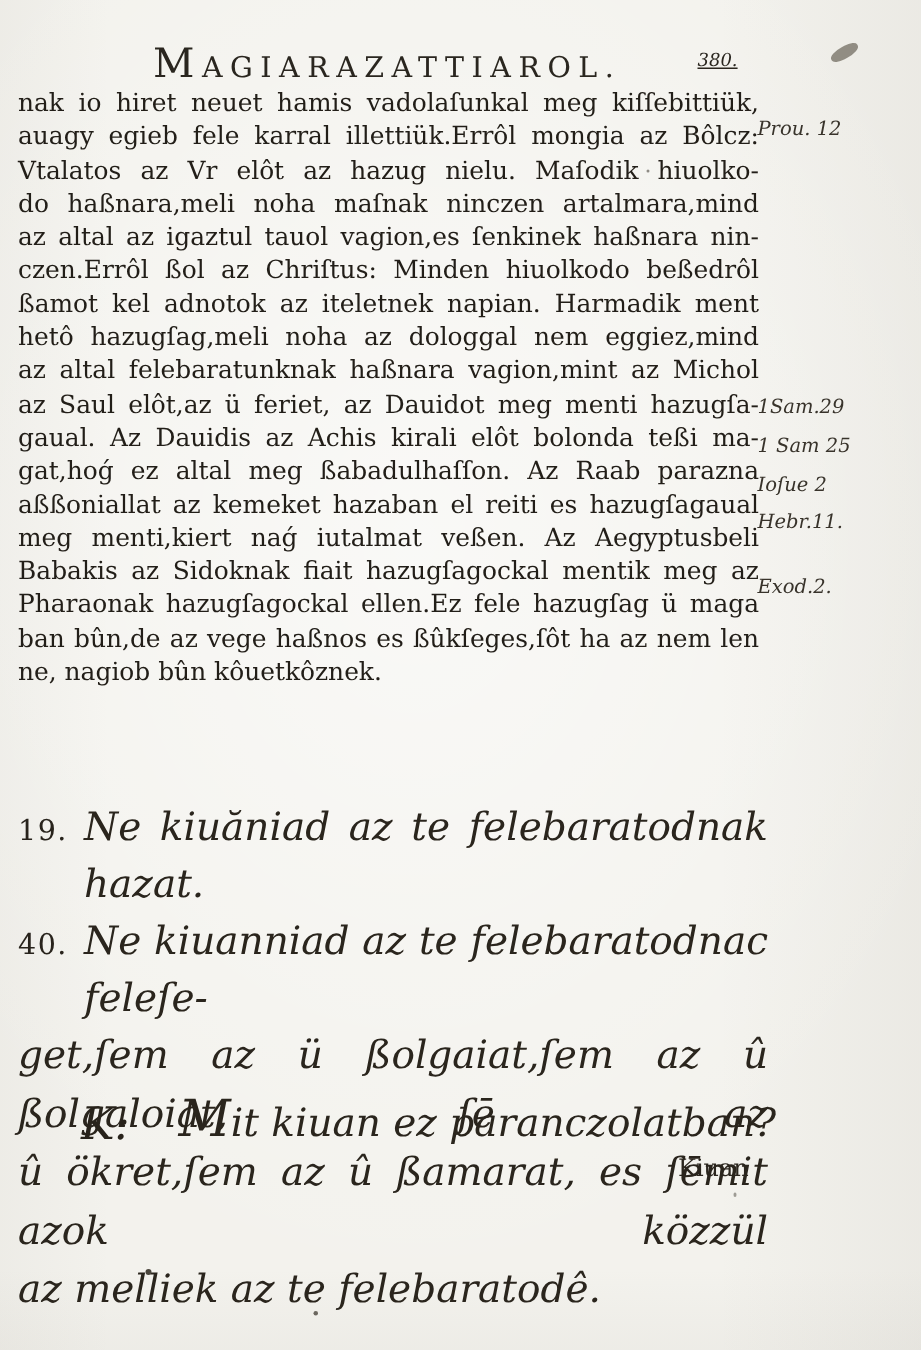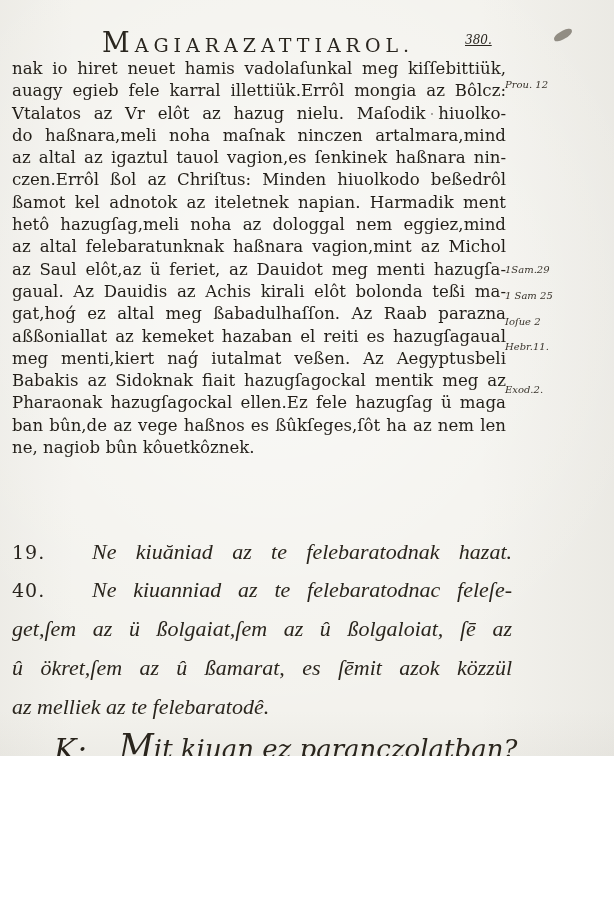--- a/index.html
+++ b/index.html
@@ -1,18 +1,18 @@
 <!DOCTYPE html>
 <html><head>
 <meta charset="utf-8">
 <style>
   html,body{margin:0;padding:0;}
   .page{
     position:relative;
-    width:614px;height:756px;
+    width:614px;height:900px;
     background:#f3f2ed;
     background-image:
       radial-gradient(ellipse 90% 80% at 45% 40%, rgba(255,255,255,.55), rgba(255,255,255,0) 70%),
       linear-gradient(90deg, rgba(130,124,112,.05) 0%, rgba(130,124,112,0) 12%, rgba(130,124,112,0) 78%, rgba(130,124,112,.07) 100%),
       linear-gradient(0deg, rgba(130,124,112,.05) 0%, rgba(130,124,112,0) 6%);
     overflow:hidden;
     font-family:"DejaVu Serif","Liberation Serif",serif;
     color:#24201a;
   }
   .running-title{
@@ -27,37 +27,36 @@
   }
   .body-col{
     position:absolute;top:58px;left:12px;width:494px;
     font-size:16.6px;line-height:22.3px;color:#221e18;
   }
   .body-line{white-space:nowrap;}
   .body-line.jl{white-space:normal;text-align:justify;text-align-last:justify;}
   .margin-notes{position:absolute;left:505px;top:0;width:105px;}
   .margin-note{
     position:absolute;left:0;
-    font-style:italic;font-size:10px;color:#38332b;white-space:nowrap;
+    font-style:italic;font-size:13px;color:#38332b;white-space:nowrap;
   }
   .section-heading{
     position:absolute;top:482px;left:42px;margin:0;
     font-size:26px;font-weight:400;letter-spacing:4px;
     color:#262118;white-space:nowrap;
   }
   .commandments{position:absolute;top:533px;left:12px;width:500px;}
-  .cmd-row{display:flex;align-items:baseline;gap:36px;}
+  .cmd-row{display:flex;align-items:baseline;}
   .cmd-number{
     width:44px;flex:0 0 44px;
     font-size:19px;color:#28231c;letter-spacing:1px;
   }
   .cmd-text,.cmd-cont{
-    font-style:italic;font-size:22px;color:#2a251d;
+    font-style:italic;font-size:26px;color:#2a251d;
     line-height:38px;
-    font-family:Liberation Serif, serif;
   }
   .cmd-text{flex:1;}
   .cmd-text.jl,.cmd-cont.jl{text-align:justify;text-align-last:justify;}
   .cmd-cont{line-height:39px;}
   .question-row{position:absolute;top:726px;left:0;width:520px;height:60px;}
   .question-speaker{
     position:absolute;left:54px;top:6px;
     font-style:italic;font-size:30px;color:#28231b;
   }
   .question-text{

